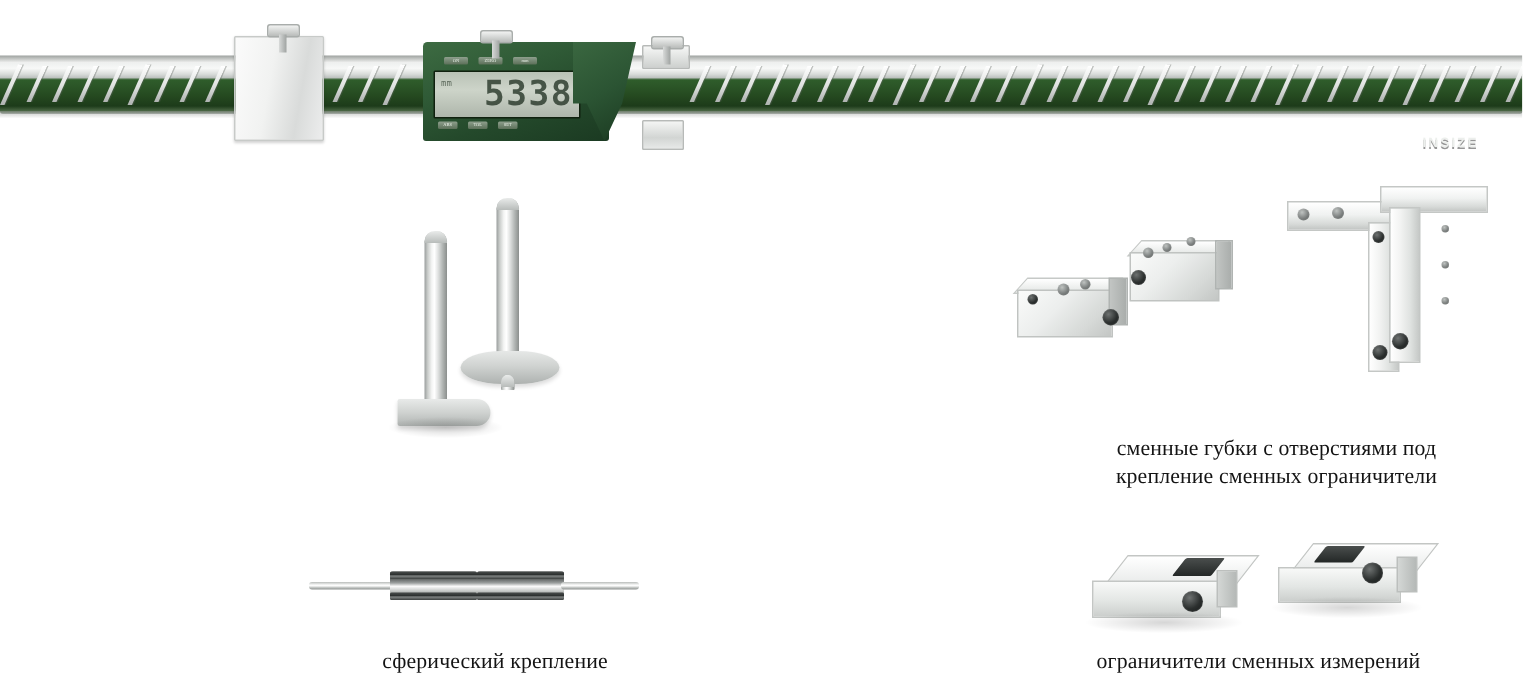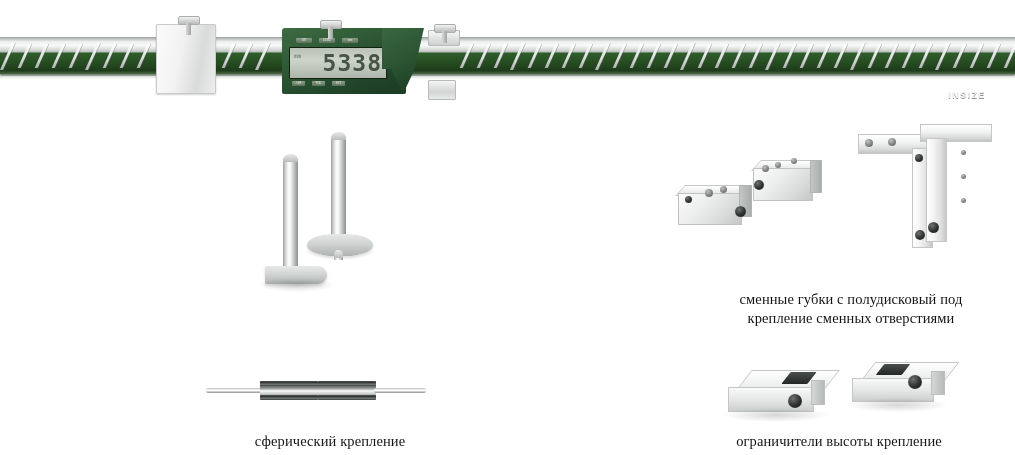--- a/index.html
+++ b/index.html
@@ -494,22 +494,22 @@
   <div class="photo ljaw" style="left:920px; top:122px; width:160px; height:150px;">
     <div class="armh" style="left:0px; top:2px; width:70px; height:16px;"></div>
     <div class="arm" style="left:6px; top:16px; width:19px; height:102px;"></div>
     <div class="hole light" style="left:41px; top:28px; width:5px; height:5px;"></div>
     <div class="hole light" style="left:41px; top:52px; width:5px; height:5px;"></div>
     <div class="hole light" style="left:41px; top:76px; width:5px; height:5px;"></div>
     <div class="hole" style="left:8px; top:100px; width:11px; height:11px;"></div>
   </div>
 
   <div class="caption" style="left:690px; top:290px; width:322px;">
-    <div>сменные губки с полудисковый под</div>
-    <div>крепление сменных отверстиями</div>
+    <div>сменные губки с отверстиями под</div>
+    <div>крепление сменных ограничители</div>
   </div>
 
   <div class="photo rod" style="left:206px; top:374px; width:220px; height:38px;">
 
     <div class="thin" style="left:0px; top:14px; width:58px; height:5px;"></div>
     <div class="fat" style="left:54px; top:7px; width:58px; height:19px;"></div>
     <div class="band" style="left:54px; top:7px; width:58px; height:5px;"></div>
     <div class="band" style="left:54px; top:21px; width:58px; height:5px;"></div>
 
     <div class="fat" style="left:112px; top:7px; width:58px; height:19px;"></div>
@@ -534,16 +534,16 @@
   <div class="photo stopblock" style="left:848px; top:360px; width:130px; height:60px;">
     <div class="top" style="left:20px; top:2px; width:82px; height:17px;"></div>
     <div class="notch" style="left:32px; top:4px; width:26px; height:11px;"></div>
     <div class="front" style="left:4px; top:18px; width:80px; height:22px;"></div>
     <div class="rside" style="left:83px; top:11px; width:12px; height:22px;"></div>
     <div class="hole" style="left:60px; top:15px; width:14px; height:14px;"></div>
     <div class="shadowbar" style="left:0px; top:38px; width:100px; height:14px;"></div>
   </div>
 
   <div class="caption" style="left:688px; top:432px; width:302px;">
-    <div>ограничители высоты крепление</div>
+    <div>ограничители сменных измерений</div>
   </div>
 
 </div>
 
 </body></html>

